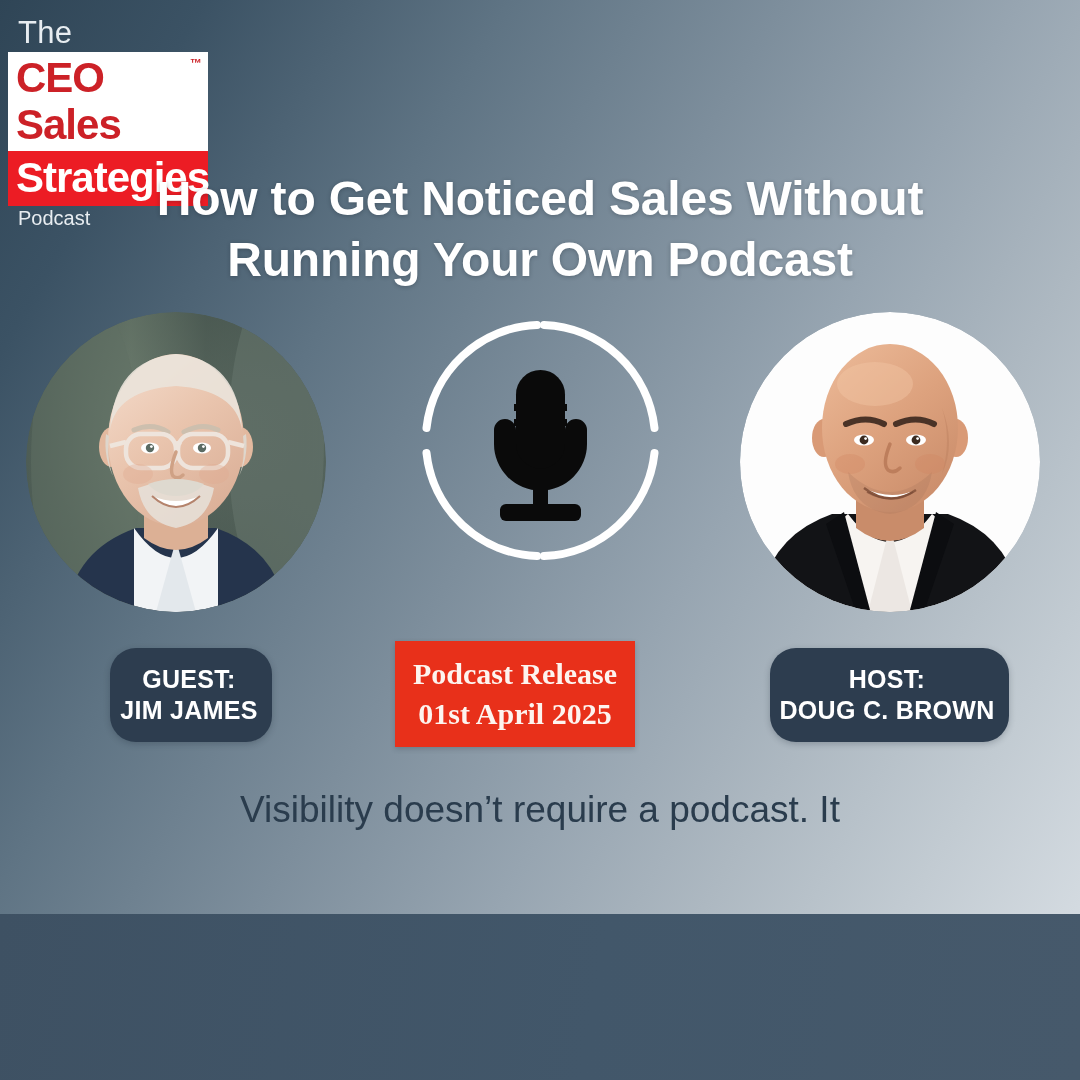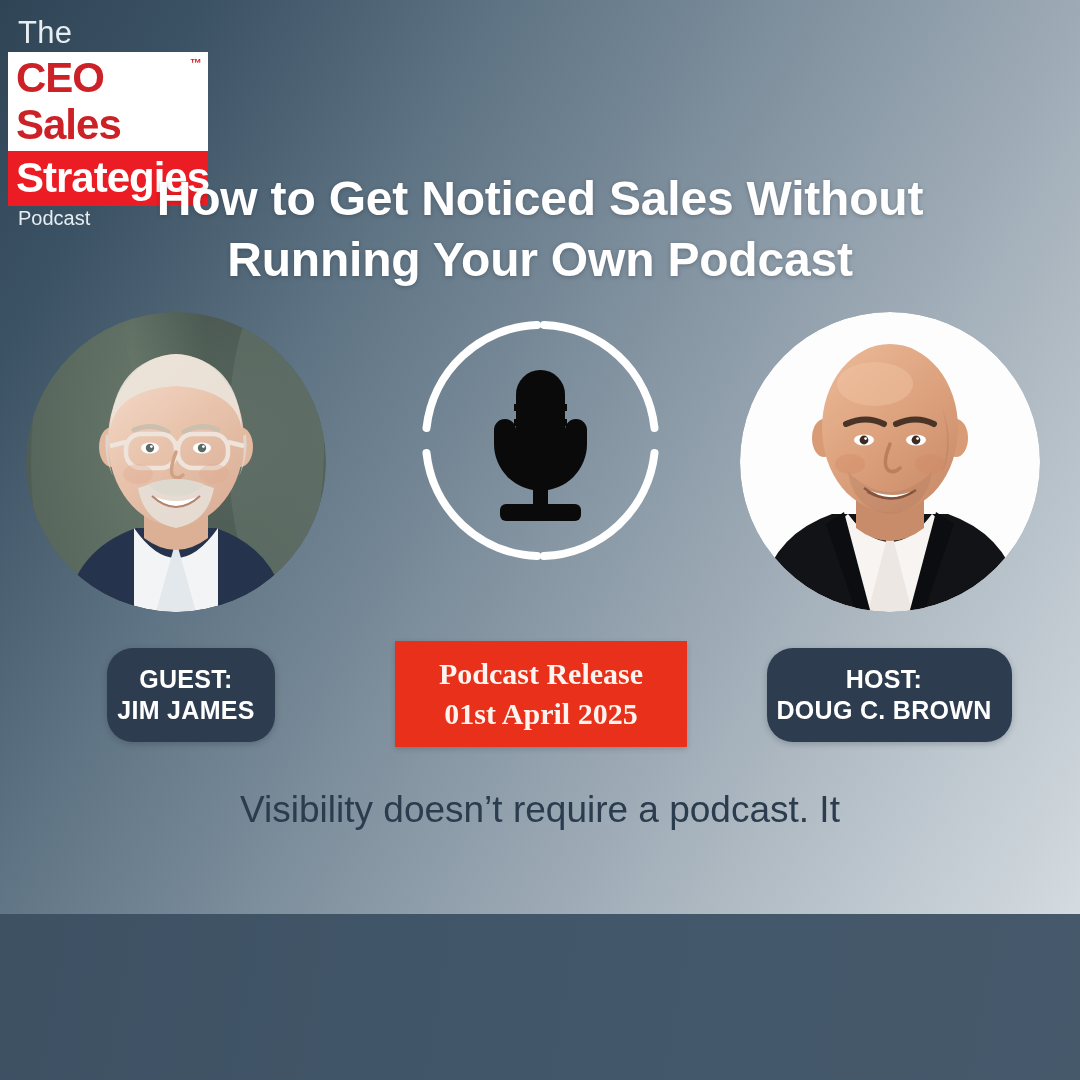--- a/index.html
+++ b/index.html
@@ -115,31 +115,31 @@
     text-align:center;
   }
   .pill {
     background:#2d3d4f;
     border-radius:26px;
     color:#ffffff;
     font-weight:700;
     font-size:25px;
     line-height:1.22;
     letter-spacing:.3px;
-    padding:16px 20px 17px 10px;
+    padding:16px 14px 17px 10px;
     box-shadow:0 2px 6px rgba(25,35,48,.25);
   }
   .badge.guest { left:36px; top:648px; width:310px; }
   .badge.host  { left:734px; top:648px; width:310px; }
   .pill span { display:block; }
 
   .release {
     position:absolute;
     left:395px; top:641px;
-    width:292px;
+    width:240px;
     background:#e8301a;
     color:#fdf4ef;
     text-align:center;
     font-family:"Liberation Serif", serif;
     font-weight:700;
     font-size:30px;
     line-height:1.32;
     padding:13px 6px 14px 6px;
     box-shadow:0 2px 5px rgba(30,40,50,.22);
   }

